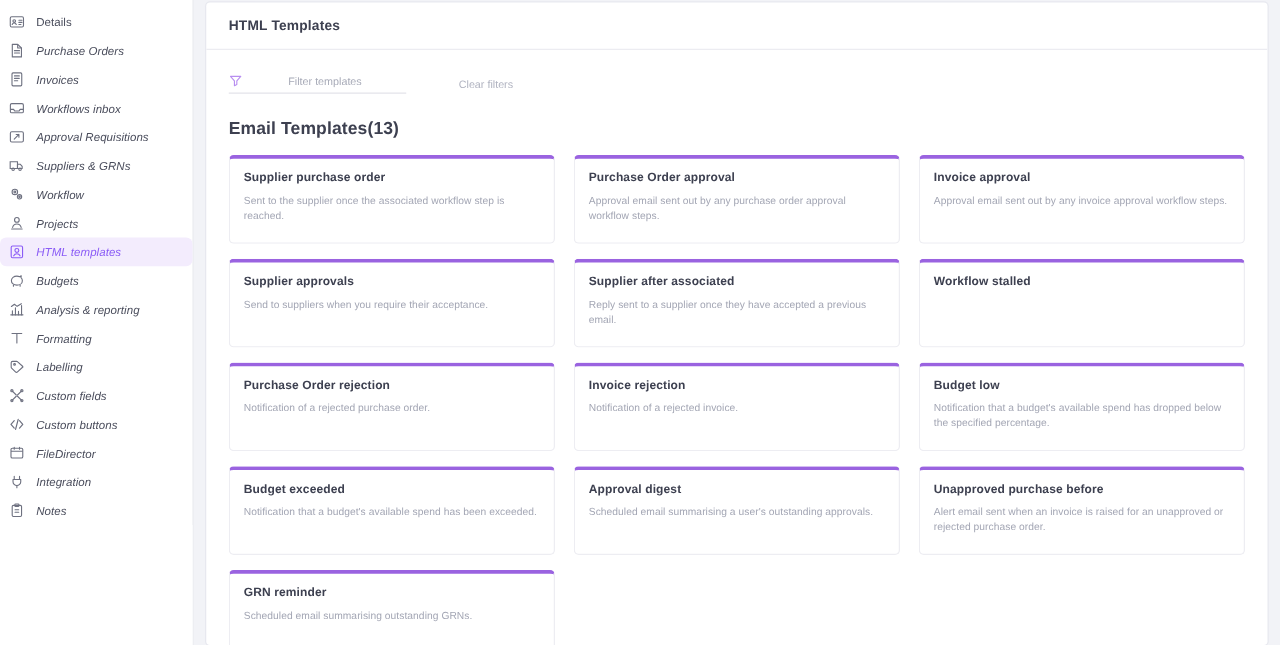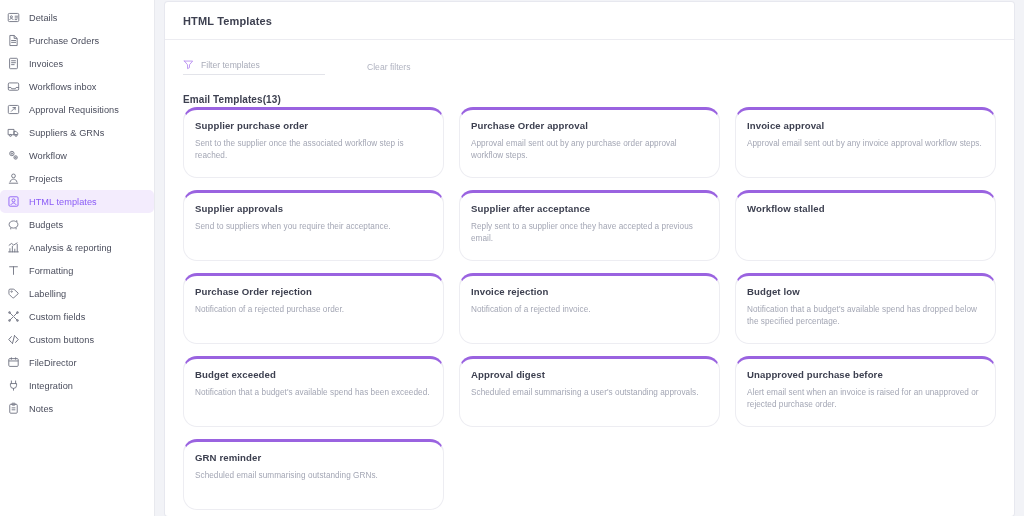--- a/index.html
+++ b/index.html
@@ -45,21 +45,21 @@
     height: 23px;
     margin-bottom: 0px;
     padding: 0 7px;
     border-radius: 5px;
     cursor: pointer;
     color: #4a4d5c;
     font-size: 9.2px;
     letter-spacing: 0.05px;
     white-space: nowrap;
   }
-  .nav-item + .nav-item { margin-top: 0px; }
+  .nav-item + .nav-item { margin-top: 0px; font-style: italic; }
   .nav-item .ico {
     width: 13px;
     height: 13px;
     margin-right: 9px;
     flex: 0 0 13px;
     display: flex;
     align-items: center;
     justify-content: center;
     color: #6e7180;
   }
@@ -130,54 +130,55 @@
   }
   .filter-input {
     border: none;
     outline: none;
     background: transparent;
     font-family: "Liberation Sans", sans-serif;
     font-size: 8.6px;
     color: #3d4050;
     width: 118px;
     padding: 0;
+    text-align: center;
   }
   .filter-input::placeholder { color: #a8abb8; }
   .clear-filters {
     margin-left: 42px;
     font-size: 8.6px;
     color: #b0b3c0;
     cursor: pointer;
     user-select: none;
   }
 
   .section-title {
-    padding: 14px 18px 2px 18px;
-    font-size: 10px;
+    padding: 14px 18px 14px 18px;
+    font-size: 14px;
     color: #3d4050;
     font-weight: 600;
     letter-spacing: 0.1px;
   }
 
   .grid-wrap {
     padding: 0 18px 0 18px;
     flex: 1;
     overflow: hidden;
   }
   .grid {
     display: grid;
     grid-template-columns: repeat(3, 1fr);
     column-gap: 15px;
     row-gap: 12px;
   }
   .tpl-card {
     background: #ffffff;
     border: 1px solid #ededf2;
     border-top: 3px solid #9a63e0;
-    border-radius: 14px;
+    border-radius: 4px;
     height: 71px;
     padding: 10px 11px 0 11px;
     cursor: pointer;
     overflow: hidden;
   }
   .tpl-name {
     font-size: 9.6px;
     font-weight: 600;
     color: #3d4050;
     letter-spacing: 0.1px;
@@ -410,21 +411,21 @@
             </div>
             <div class="tpl-card">
               <div class="tpl-name">Invoice approval</div>
               <div class="tpl-desc">Approval email sent out by any invoice approval workflow steps.</div>
             </div>
             <div class="tpl-card">
               <div class="tpl-name">Supplier approvals</div>
               <div class="tpl-desc">Send to suppliers when you require their acceptance.</div>
             </div>
             <div class="tpl-card">
-              <div class="tpl-name">Supplier after acceptance</div>
+              <div class="tpl-name">Supplier after associated</div>
               <div class="tpl-desc">Reply sent to a supplier once they have accepted a previous email.</div>
             </div>
             <div class="tpl-card">
               <div class="tpl-name">Workflow stalled</div>
             </div>
             <div class="tpl-card">
               <div class="tpl-name">Purchase Order rejection</div>
               <div class="tpl-desc">Notification of a rejected purchase order.</div>
             </div>
             <div class="tpl-card">

